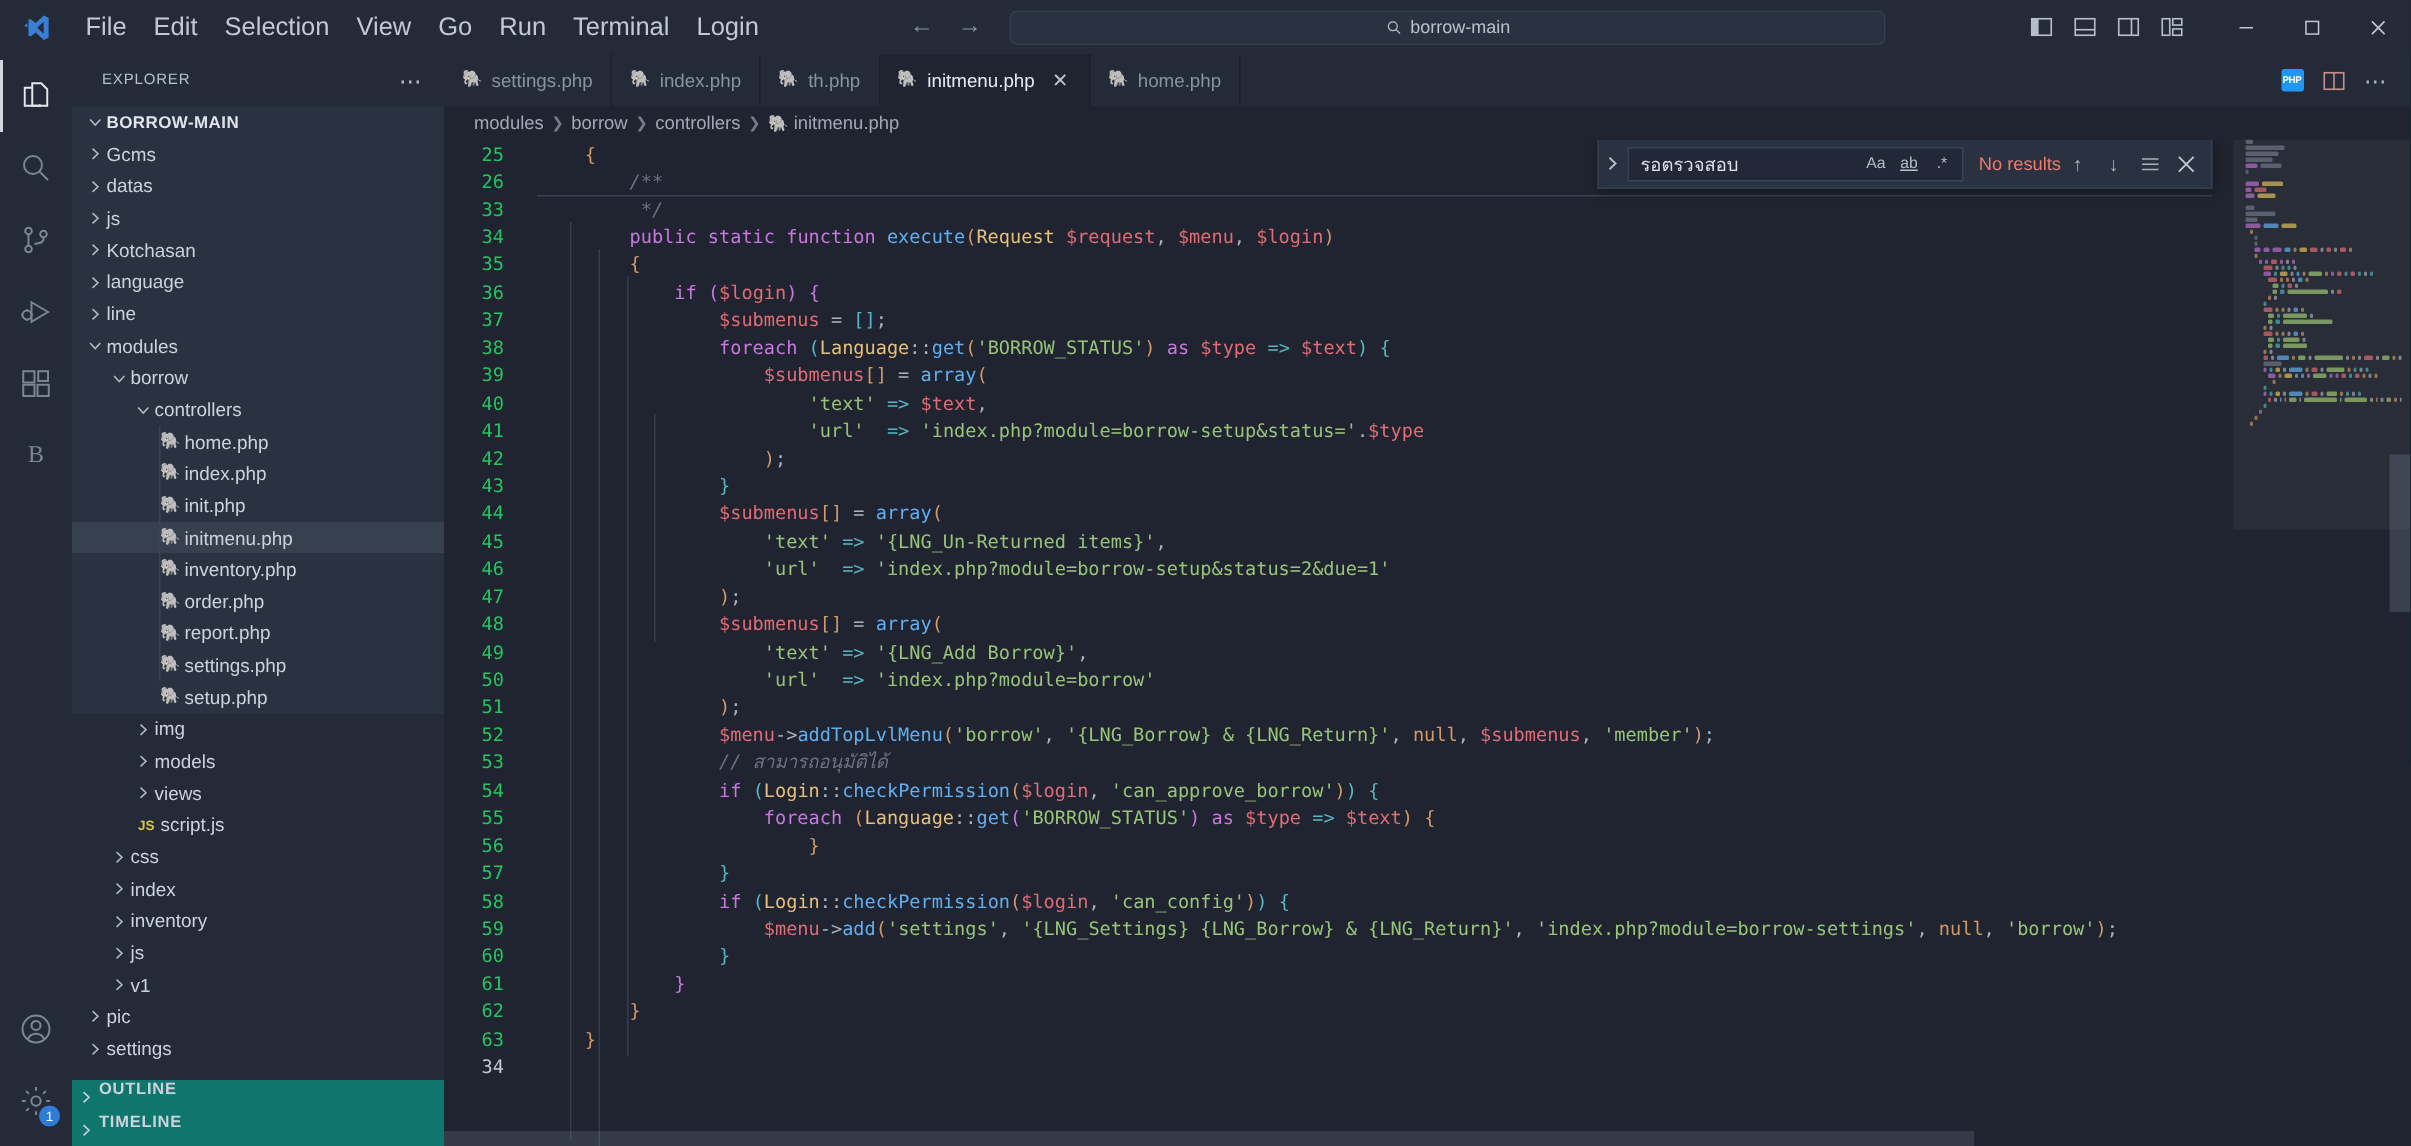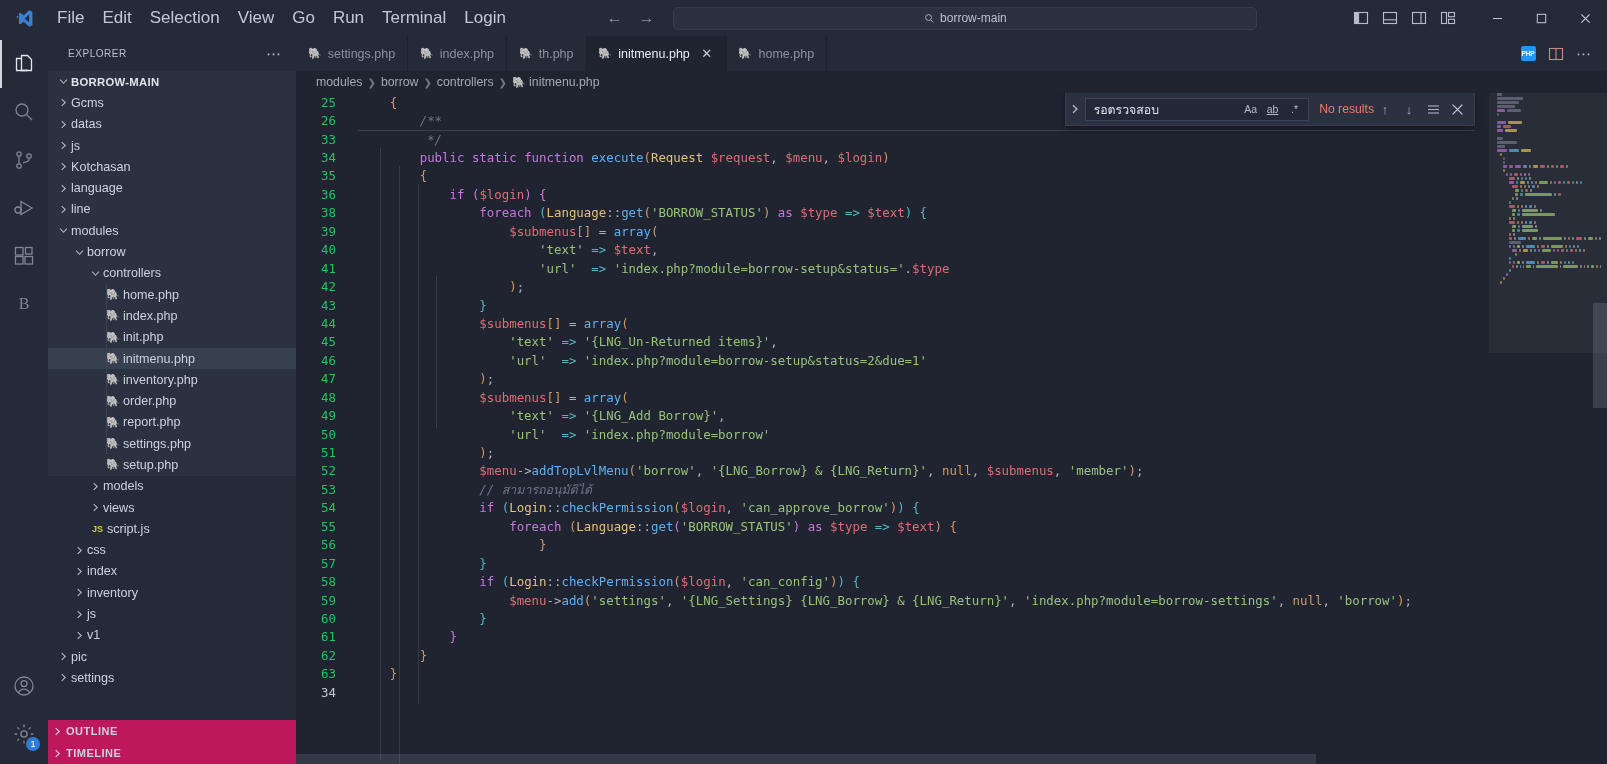--- a/index.html
+++ b/index.html
@@ -90,23 +90,23 @@
   .row.root { font-weight: bold; font-size: 11.3px; letter-spacing: .3px; color: #dfe3ea; background: #2a3140; }
   .row.selected { background: #37404f; }
   .row.highlight { background: #2a3140; }
   .chev { width: 15px; flex: 0 0 15px; display: flex; align-items: center; justify-content: center; color: #b1b8c4; }
   .chev svg { width: 9px; height: 9px; }
   .ficon { width: 19px; flex: 0 0 19px; display: flex; align-items: center; justify-content: center; }
   .php-glyph { font-size: 11px; color: #a77fd6; line-height: 1; }
   .js-glyph { font-size: 9px; font-weight: bold; color: #d6c64a; font-family: "Liberation Sans", sans-serif; }
   .indent-guide { position: absolute; top: 0; bottom: 0; width: 1px; background: #3b4354; }
   .sb-section {
-    height: 22px; display: flex; align-items: center;
+    height: 22px; display: flex; 
     font-size: 11px; font-weight: bold; letter-spacing: .5px; color: #cdd3de;
-    background: #be185d;
+    background: #0f766e;
   }
   .sb-section .chev { width: 18px; flex: 0 0 18px; }
 
   
   .editor-area { flex: 1; display: flex; flex-direction: column; min-width: 0; background: #1f2430; position: relative; }
   .tabsbar { height: 35px; flex: 0 0 35px; background: #242a38; display: flex; align-items: stretch; }
   .tabs { display: flex; align-items: stretch; }
   .tab {
     display: flex; align-items: center; gap: 6px;
     padding: 0 12px; font-size: 12.5px; color: #8a91a0;
@@ -485,20 +485,28 @@
               <span class="php-glyph">🐘</span>
             </span>
             <span>setup.php</span>
           </div>
           <div class="row" style="padding-left:40px">
             <span class="chev">
               <svg viewBox="0 0 10 10">
                 <path d="M3 1.2 7 5 3 8.8" fill="none" stroke="#b1b8c4" stroke-width="1.2"></path>
               </svg>
             </span>
+            <span>img</span>
+          </div>
+          <div class="row" style="padding-left:40px">
+            <span class="chev">
+              <svg viewBox="0 0 10 10">
+                <path d="M3 1.2 7 5 3 8.8" fill="none" stroke="#b1b8c4" stroke-width="1.2"></path>
+              </svg>
+            </span>
             <span>models</span>
           </div>
           <div class="row" style="padding-left:40px">
             <span class="chev">
               <svg viewBox="0 0 10 10">
                 <path d="M3 1.2 7 5 3 8.8" fill="none" stroke="#b1b8c4" stroke-width="1.2"></path>
               </svg>
             </span>
             <span>views</span>
           </div>
@@ -635,20 +643,21 @@
         </div>
 
       <div class="code-wrap">
         <div class="code-scroll" id="code">
             <div class="codeline"><span class="lnum">25</span><span class="ltext">    <span class="c-br1">{</span></span></div>
             <div class="codeline"><span class="lnum">26</span><span class="ltext">        <span class="c-cmt">/**</span></span></div>
             <div class="codeline"><span class="lnum">33</span><span class="ltext">        <span class="c-cmt"> */</span></span></div>
             <div class="codeline"><span class="lnum">34</span><span class="ltext">        <span class="c-kw">public </span><span class="c-kw">static </span><span class="c-kw">function </span><span class="c-fn">execute</span><span class="c-br1">(</span><span class="c-cls">Request </span><span class="c-var">$request</span><span class="c-punc">, </span><span class="c-var">$menu</span><span class="c-punc">, </span><span class="c-var">$login</span><span class="c-br1">)</span></span></div>
             <div class="codeline"><span class="lnum">35</span><span class="ltext">        <span class="c-br1">{</span></span></div>
             <div class="codeline"><span class="lnum">36</span><span class="ltext">            <span class="c-kw">if </span><span class="c-br2">(</span><span class="c-var">$login</span><span class="c-br2">)</span><span class="c-punc"> </span><span class="c-br2">{</span></span></div>
+            <div class="codeline"><span class="lnum">37</span><span class="ltext">                <span class="c-var">$submenus</span><span class="c-punc"> = </span><span class="c-br3">[</span><span class="c-br3">]</span><span class="c-punc">;</span></span></div>
             <div class="codeline"><span class="lnum">38</span><span class="ltext">                <span class="c-kw">foreach </span><span class="c-br3">(</span><span class="c-cls">Language</span><span class="c-punc">::</span><span class="c-fn">get</span><span class="c-br1">(</span><span class="c-str">'BORROW_STATUS'</span><span class="c-br1">)</span><span class="c-kw"> as </span><span class="c-var">$type</span><span class="c-op"> =&gt; </span><span class="c-var">$text</span><span class="c-br3">)</span><span class="c-punc"> </span><span class="c-br3">{</span></span></div>
             <div class="codeline"><span class="lnum">39</span><span class="ltext">                    <span class="c-var">$submenus</span><span class="c-br1">[</span><span class="c-br1">]</span><span class="c-punc"> = </span><span class="c-fn">array</span><span class="c-br1">(</span></span></div>
             <div class="codeline"><span class="lnum">40</span><span class="ltext">                        <span class="c-str">'text'</span><span class="c-op"> =&gt; </span><span class="c-var">$text</span><span class="c-punc">,</span></span></div>
             <div class="codeline"><span class="lnum">41</span><span class="ltext">                        <span class="c-str">'url'</span><span class="c-op">  =&gt; </span><span class="c-str">'index.php?module=borrow-setup&amp;status='</span><span class="c-punc">.</span><span class="c-var">$type</span></span></div>
             <div class="codeline"><span class="lnum">42</span><span class="ltext">                    <span class="c-br1">)</span><span class="c-punc">;</span></span></div>
             <div class="codeline"><span class="lnum">43</span><span class="ltext">                <span class="c-br3">}</span></span></div>
             <div class="codeline"><span class="lnum">44</span><span class="ltext">                <span class="c-var">$submenus</span><span class="c-br1">[</span><span class="c-br1">]</span><span class="c-punc"> = </span><span class="c-fn">array</span><span class="c-br1">(</span></span></div>
             <div class="codeline"><span class="lnum">45</span><span class="ltext">                    <span class="c-str">'text'</span><span class="c-op"> =&gt; </span><span class="c-str">'{LNG_Un-Returned items}'</span><span class="c-punc">,</span></span></div>
             <div class="codeline"><span class="lnum">46</span><span class="ltext">                    <span class="c-str">'url'</span><span class="c-op">  =&gt; </span><span class="c-str">'index.php?module=borrow-setup&amp;status=2&amp;due=1'</span></span></div>
             <div class="codeline"><span class="lnum">47</span><span class="ltext">                <span class="c-br1">)</span><span class="c-punc">;</span></span></div>

